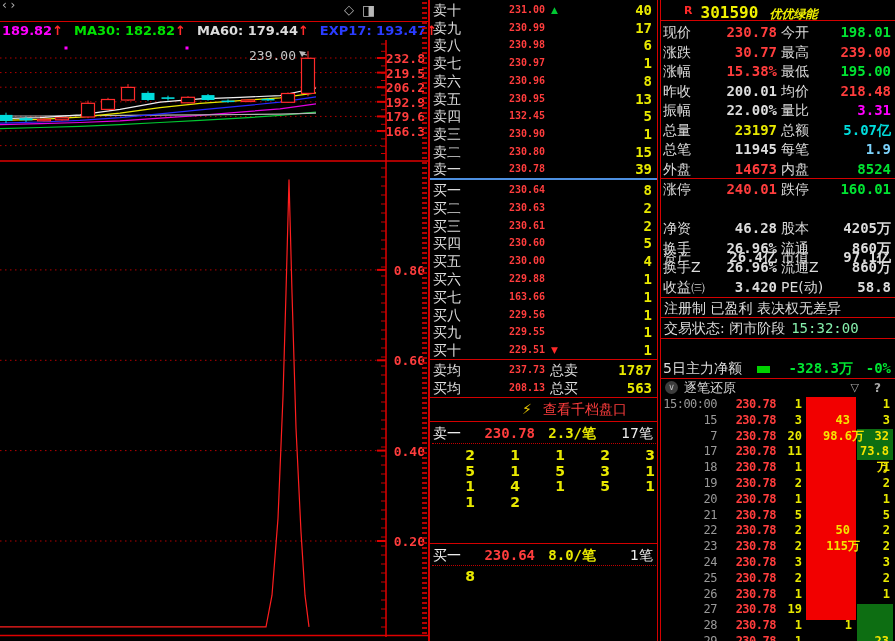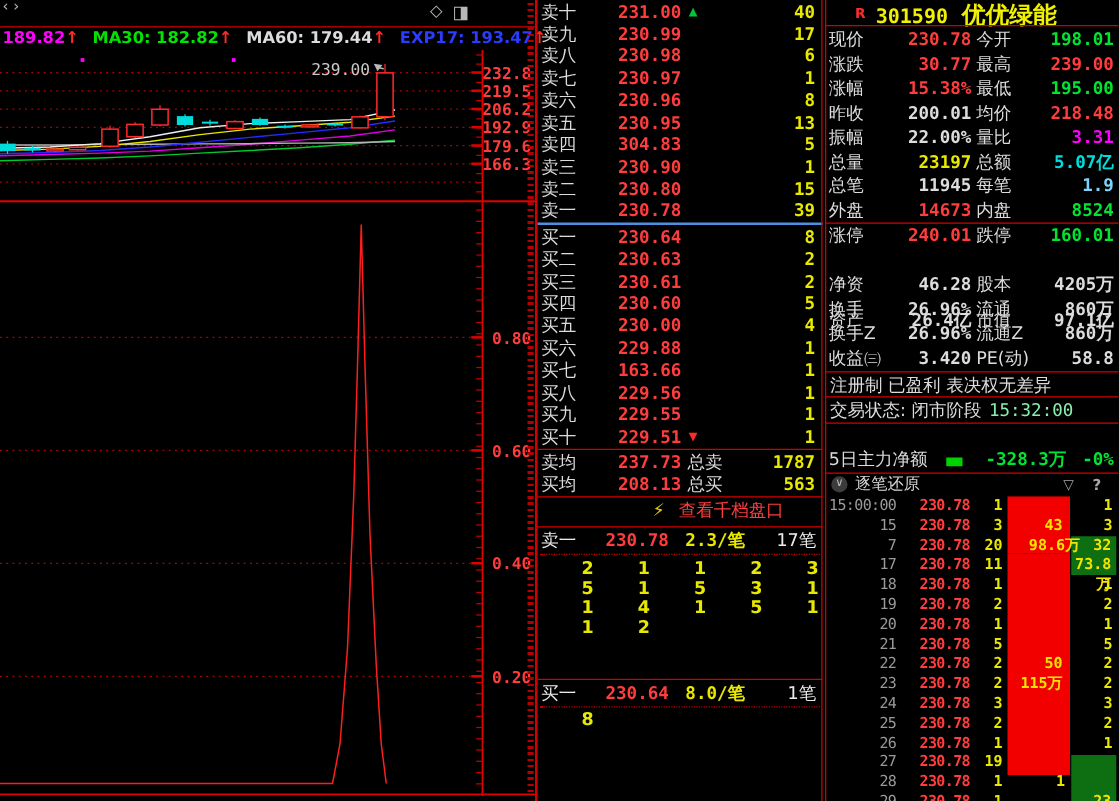--- a/index.html
+++ b/index.html
@@ -22,40 +22,40 @@
   #icon-diamond{left:344px;}
   #icon-panel{left:362px;font-size:14px;}
   #chart-top{position:absolute;left:0;top:24px;width:428px;height:136px;}
   #chart-bottom{position:absolute;left:0;top:160px;width:428px;height:477px;}
   #tickstrip{position:absolute;left:422px;top:2px;width:5px;height:634px;
      background:repeating-linear-gradient(to bottom,#b40000 0 2px,transparent 2px 5px);}
   
   #middle{position:absolute;left:430px;top:0;width:228px;height:641px;}
   .bk-row{position:absolute;left:0;width:228px;height:18px;line-height:18px;}
   .bk-l{position:absolute;left:3px;font-size:14px;color:#dcdcdc;}
-  .bk-p{position:absolute;left:53px;width:62px;text-align:right;font-size:14px;font-weight:bold;color:#ff3d3d;}
+  .bk-p{position:absolute;left:53px;width:62px;text-align:right;font-size:10px;font-weight:bold;color:#ff3d3d;}
   .bk-m{position:absolute;left:121px;top:0px;font-size:9px;}
   .bk-q{position:absolute;right:6px;font-size:14px;font-weight:bold;color:#e8e800;}
   #book-sep{position:absolute;left:0;top:178px;width:228px;height:0;border-top:2px solid #4d8fe0;}
   .avg-tl{position:absolute;left:120px;font-size:14px;color:#dcdcdc;}
   .dt-l{position:absolute;left:3px;font-size:14px;color:#ececec;}
   .dt-p{position:absolute;left:43px;width:62px;text-align:right;font-size:14px;font-weight:bold;color:#ff3d3d;}
   .dt-per{position:absolute;left:108px;width:58px;text-align:right;font-size:14px;font-weight:bold;color:#e8e800;}
   .dt-cnt{position:absolute;right:5px;font-size:14px;color:#ececec;}
   .qg-row{position:absolute;left:0;width:228px;height:16px;line-height:16px;}
   .qg-cell{position:absolute;width:32px;text-align:right;font-size:14px;font-weight:bold;color:#e8e800;}
   #qd-link{position:absolute;left:0;top:399px;width:228px;height:21px;line-height:21px;}
   #qd-bolt{position:absolute;left:92px;color:#e8c800;font-size:14px;}
   #qd-text{position:absolute;left:113px;color:#ff3d3d;font-size:14px;}
   
   #right{position:absolute;left:660px;top:0;width:235px;height:641px;border-right:1px solid #d40000;}
   #r-title{position:absolute;left:24px;top:1px;height:19px;line-height:19px;white-space:nowrap;}
   #r-flag{color:#ff2a2a;font-size:11px;font-weight:bold;vertical-align:4px;}
   #r-code{color:#f0f000;font-size:16px;font-weight:bold;margin-left:3px;}
-  #r-name{color:#f0f000;font-size:19px;font-weight:bold;margin-left:6px;}
+  #r-name{color:#f0f000;font-size:12px;font-weight:bold;margin-left:6px;font-style:italic;}
   .ig-row{position:absolute;left:0;width:233px;height:19.5px;line-height:19.5px;}
   .ig-l1{position:absolute;left:3px;font-size:14px;color:#dcdcdc;white-space:nowrap;}
   .ig-v1{position:absolute;left:48px;width:69px;text-align:right;font-size:14px;font-weight:bold;}
   .ig-l2{position:absolute;left:121px;font-size:14px;color:#dcdcdc;white-space:nowrap;}
   .ig-v2{position:absolute;left:168px;width:63px;text-align:right;font-size:14px;font-weight:bold;}
   #notice-row,#status-row{position:absolute;left:4px;width:229px;font-size:14px;color:#dcdcdc;white-space:nowrap;}
   #status-time{font-weight:normal;color:#86efac;margin-left:6px;}
   .fd-row{position:absolute;left:0;width:233px;height:19px;line-height:19px;}
   .fd-l{position:absolute;left:3px;font-size:14px;color:#dcdcdc;white-space:nowrap;}
   .fd-icon{position:absolute;left:76px;top:1px;color:#a0a0a0;font-size:12px;}
@@ -273,21 +273,21 @@
           <span class="bk-p num">230.96</span>
           <span class="bk-q num">8</span>
         </div>
         <div class="bk-row" style="top: 88.5px;">
           <span class="bk-l">卖五</span>
           <span class="bk-p num">230.95</span>
           <span class="bk-q num">13</span>
         </div>
         <div class="bk-row" style="top: 106.2px;">
           <span class="bk-l">卖四</span>
-          <span class="bk-p num">304.83</span>
+          <span class="bk-p num">132.45</span>
           <span class="bk-q num">5</span>
         </div>
         <div class="bk-row" style="top: 123.9px;">
           <span class="bk-l">卖三</span>
           <span class="bk-p num">230.90</span>
           <span class="bk-q num">1</span>
         </div>
         <div class="bk-row" style="top: 141.6px;">
           <span class="bk-l">卖二</span>
           <span class="bk-p num">230.80</span>
@@ -545,21 +545,21 @@
       <span id="tape-title">逐笔还原</span>
       <span id="tape-filter">▽</span>
       <span id="tape-help">?</span>
     </div>
     <div id="tape">
         <div class="tp-block" style="left: 146px; width: 50px; top: 0px; height: 45.82px; background: rgb(242, 0, 0);"></div>
         <div class="tp-bline" style="left: 146px; width: 44px; top: 15.8px;">43</div>
         <div class="tp-bline" style="left: 146px; width: 44px; top: 31.6px; padding-left: 14px;">98.6万</div>
         <div class="tp-block" style="left: 146px; width: 50px; top: 45.82px; height: 176.96px; background: rgb(242, 0, 0);"></div>
         <div class="tp-bline" style="left: 146px; width: 44px; top: 126.4px;">50</div>
-        <div class="tp-bline" style="left: 146px; width: 44px; top: 142.2px;">115万</div>
+        <div class="tp-bline" style="left: 146px; width: 44px; top: 142.2px; padding-left: 10px;">115万</div>
         <div class="tp-block" style="left: 197px; width: 36px; top: 31.6px; height: 31.6px; background: rgb(13, 110, 18);"></div>
         <div class="tp-bline" style="left: 197px; width: 32px; top: 31.6px;">32</div>
         <div class="tp-bline" style="left: 197px; width: 32px; top: 47.4px;">73.8万</div>
         <div class="tp-block" style="left: 197px; width: 36px; top: 206.98px; height: 37.92px; background: rgb(13, 110, 18);"></div>
         <div class="tp-bline" style="left: 197px; width: 32px; top: 237px;">23</div>
         <div class="tp-row num" style="top: 0px;">
           <span class="tp-t">15:00:00</span>
           <span class="tp-p">230.78</span>
           <span class="tp-v">1</span>
           <span class="tp-b">1</span>

